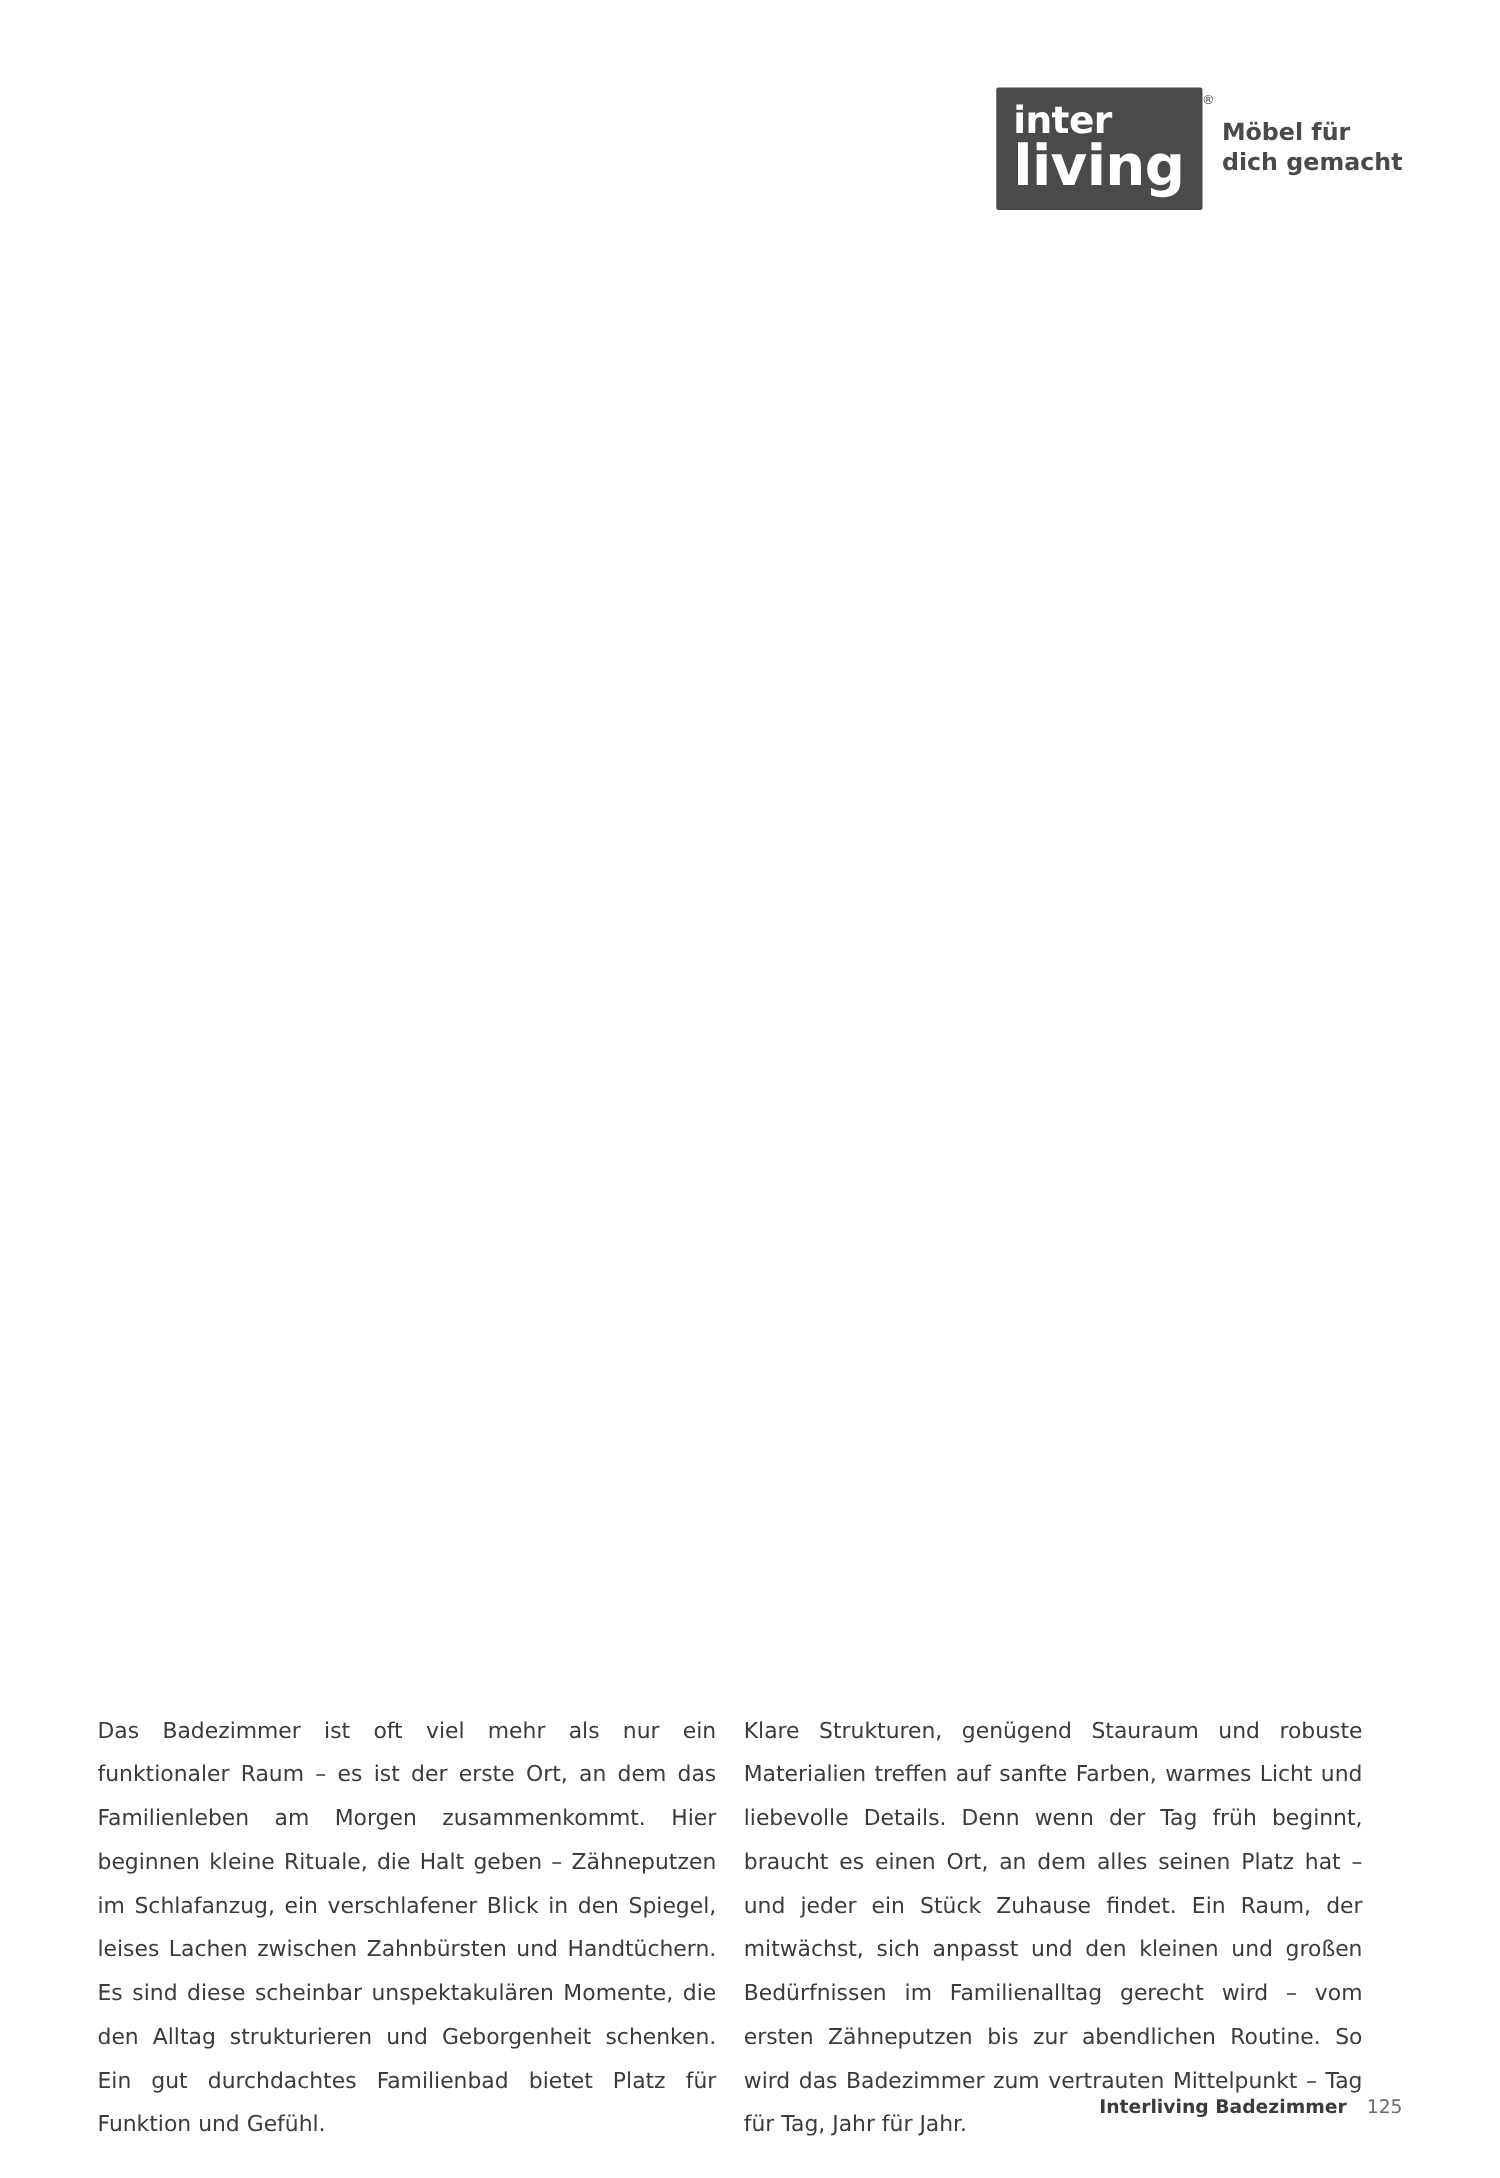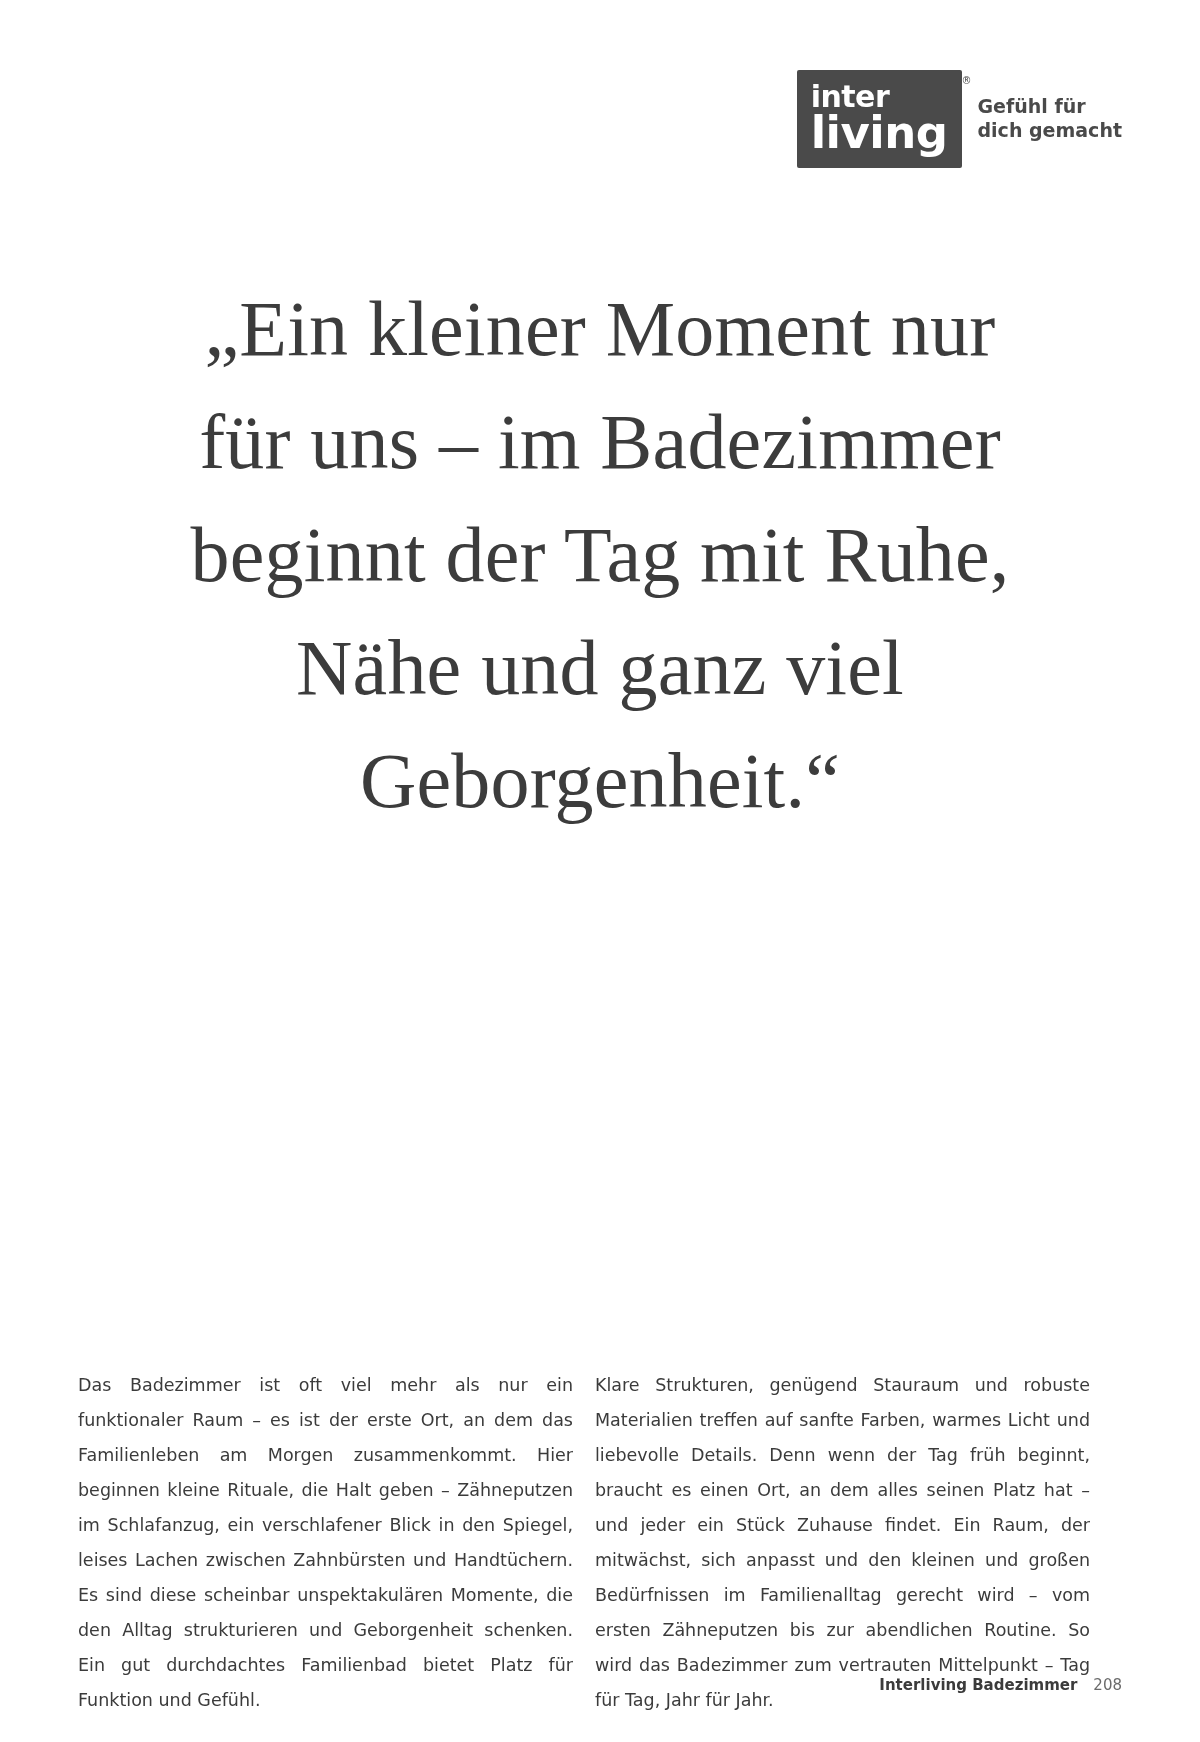--- a/index.html
+++ b/index.html
@@ -129,29 +129,28 @@
 <body>
 
 <div class="page">
 
   <div class="logo-block">
     <div class="logo-mark">
       <span class="l1">inter</span>
       <span class="l2">living</span>
       <span class="logo-reg">®</span>
     </div>
-    <div class="logo-tagline">Gefühl für
+    <div class="logo-tagline">Möbel für
 dich gemacht</div>
   </div>
 
-  <div class="headline">„Ein kleiner Moment nur für uns – im Badezimmer beginnt der Tag mit Ruhe, Nähe und ganz viel Geborgenheit.“</div>
 
   <div class="columns">
     <div class="col">Das Badezimmer ist oft viel mehr als nur ein funktionaler Raum – es ist der erste Ort, an dem das Familienleben am Morgen zusammenkommt. Hier beginnen kleine Rituale, die Halt geben – Zähneputzen im Schlafanzug, ein verschlafener Blick in den Spiegel, leises Lachen zwischen Zahnbürsten und Handtüchern. Es sind diese scheinbar unspektakulären Momente, die den Alltag strukturieren und Geborgenheit schenken. Ein gut durchdachtes Familienbad bietet Platz für Funktion und Gefühl.</div>
     <div class="col">Klare Strukturen, genügend Stauraum und robuste Materialien treffen auf sanfte Farben, warmes Licht und liebevolle Details. Denn wenn der Tag früh beginnt, braucht es einen Ort, an dem alles seinen Platz hat – und jeder ein Stück Zuhause findet. Ein Raum, der mitwächst, sich anpasst und den kleinen und großen Bedürfnissen im Familienalltag gerecht wird – vom ersten Zähneputzen bis zur abendlichen Routine. So wird das Badezimmer zum vertrauten Mittelpunkt – Tag für Tag, Jahr für Jahr.</div>
   </div>
 
   <div class="footer">
     <span class="footer-title">Interliving Badezimmer</span>
-    <span class="footer-page">208</span>
+    <span class="footer-page">125</span>
   </div>
 
 </div>
 
 </body></html>

